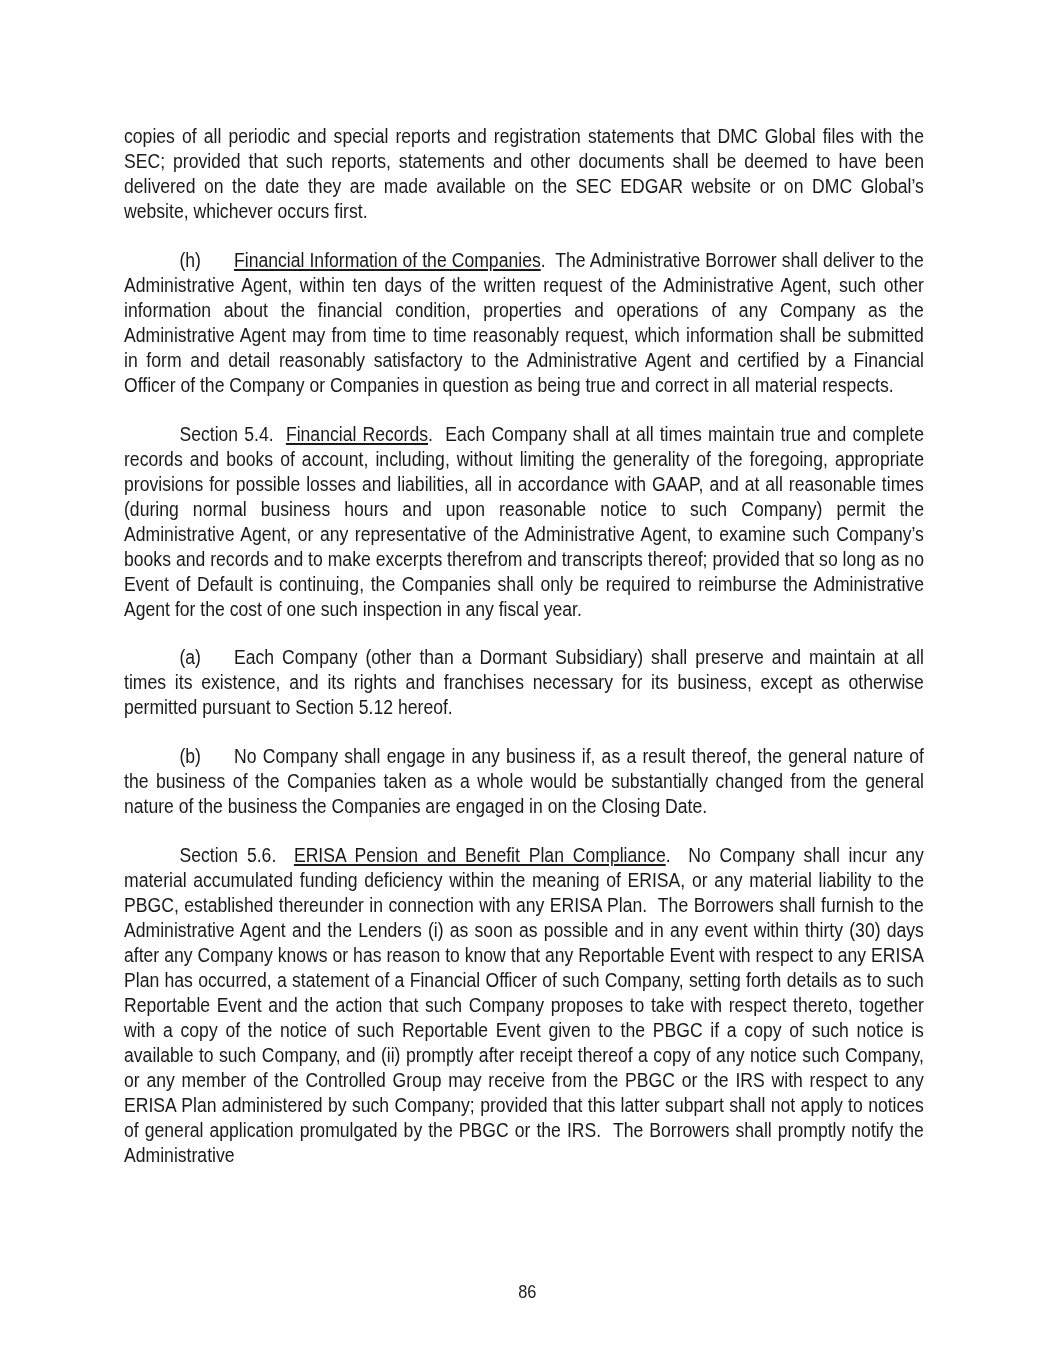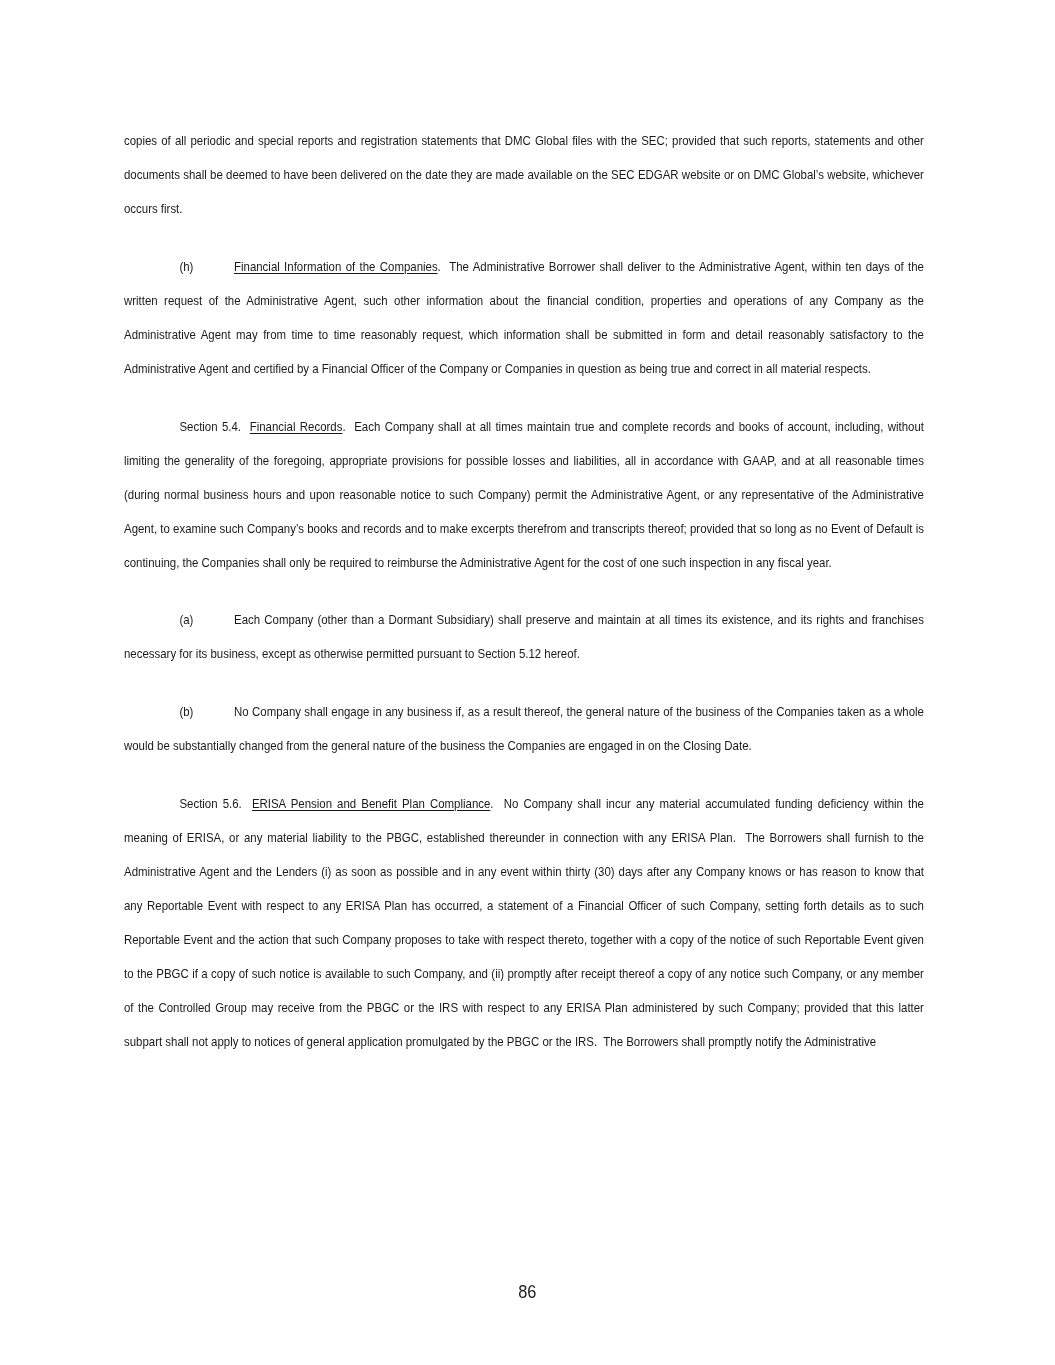--- a/index.html
+++ b/index.html
@@ -3,22 +3,22 @@
 <meta charset="utf-8">
 <style>
   html, body { margin: 0; padding: 0; background: #ffffff; }
   body { width: 1055px; height: 1365px; position: relative; overflow: hidden; }
   .page {
     position: absolute;
     left: 124px;
     top: 124px;
     width: 800px;
     font-family: "Liberation Sans", sans-serif;
-    font-size: 13px;
-    line-height: 34px;
+    font-size: 20px;
+    line-height: 25px;
     color: #1a1a1a;
   }
   .para {
     margin: 0 0 23.8px 0;
     text-align: justify;
     transform-origin: left top;
   }
   .cond {
     display: block;
     width: 909px;            

